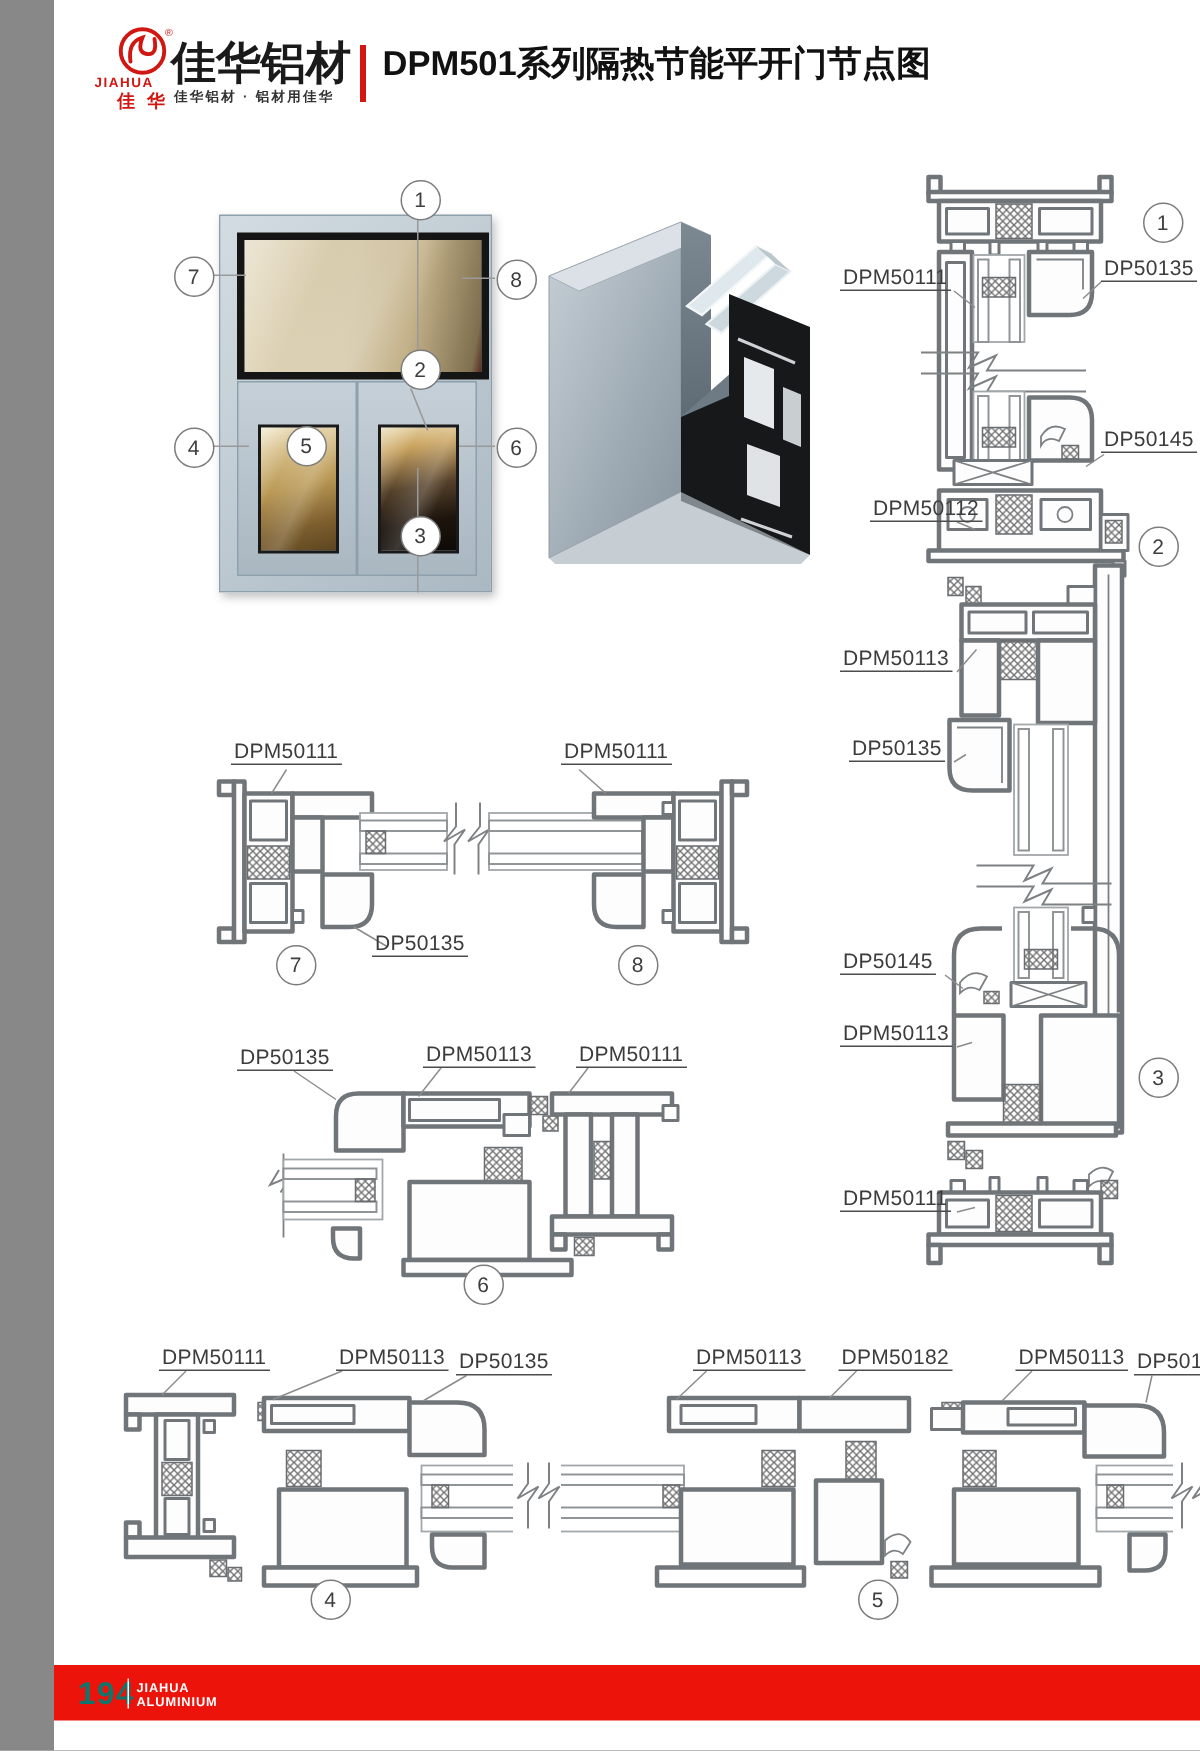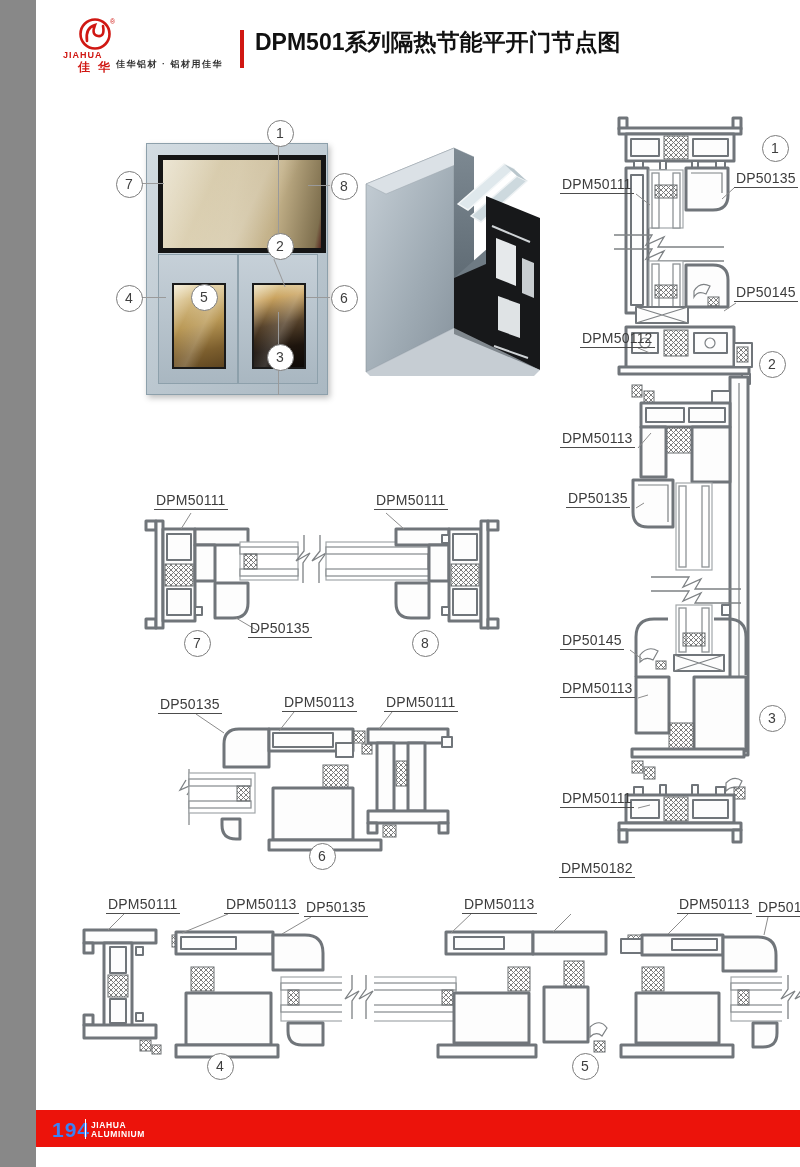--- a/index.html
+++ b/index.html
@@ -35,21 +35,21 @@
      background:linear-gradient(135deg,#d3dce2,#aab8c2);border:1px solid #8da0ab;box-shadow:2px 3px 6px rgba(0,0,0,.25);}
   #transom-glass{position:absolute;left:11px;top:11px;width:158px;height:88px;border:5px solid #151515;
      background:linear-gradient(100deg,#e2d8bd 0%,#d5c8a8 45%,#c3b189 70%,#7e6f4e 96%,#5a2a22 100%);}
   .door{position:absolute;top:110px;width:78px;height:128px;background:linear-gradient(180deg,#c6d0d8,#a9b7c1);border:1px solid #8da0ab;}
   .door-glass{position:absolute;left:13px;top:28px;width:50px;height:82px;border:2px solid #1a1a1a;}
   #door-glass-left{background:linear-gradient(165deg,#f0e6c8 0%,#d8c08a 18%,#b99855 48%,#7d5f2e 78%,#5e4520 100%);}
   #door-glass-right{background:linear-gradient(170deg,#e8d9ae 0%,#caa35f 18%,#55412a 48%,#1d140d 75%,#0e0a07 100%);}
   .glare{position:absolute;inset:0;background:linear-gradient(115deg,rgba(255,255,255,.35) 0%,rgba(255,255,255,0) 30%,rgba(255,255,255,.18) 55%,rgba(255,255,255,0) 70%);}
   
   #footer-bar{position:absolute;left:0;top:1110px;width:800px;height:37px;background:#ec130b;}
-  #footer-page{position:absolute;left:16px;top:1118px;font-size:21px;font-weight:bold;color:#3b82f6;letter-spacing:1px;}
+  #footer-page{position:absolute;left:16px;top:1118px;font-size:21px;font-weight:bold;color:#0f766e;letter-spacing:1px;}
   #footer-sep{position:absolute;left:49px;top:1119px;width:1px;height:20px;background:#fff;}
   #footer-brand{position:absolute;left:55px;top:1121px;font-size:8.5px;font-weight:bold;color:#fff;line-height:9px;letter-spacing:.6px;}
 </style>
 </head>
 <body>
 
 <div id="page">
 
   <svg width="0" height="0" style="position:absolute">
     <defs>
@@ -59,20 +59,21 @@
     </defs>
   </svg>
 
   <svg class="diag" style="left:40px;top:16px" width="40" height="38" viewBox="0 0 40 38">
     <circle cx="19" cy="18" r="14.5" fill="none" stroke="#d01712" stroke-width="2.6"></circle>
     <path d="M11,25 Q9,12 19,9 Q15,19 22,20 Q29,21 27,10" fill="none" stroke="#d01712" stroke-width="2.6" stroke-linecap="round"></path>
     <text x="34" y="8" font-size="7" fill="#d01712">®</text>
   </svg>
   <div class="logo-brand-en">JIAHUA</div>
   <div class="logo-brand-cn">佳华</div>
+  <div class="hdr-company">佳华铝材</div>
   <div class="hdr-slogan">佳华铝材 · 铝材用佳华</div>
   <div class="hdr-divider"></div>
   <div class="hdr-title-cn">DPM501系列隔热节能平开门节点图</div>
 
   <div id="photo-frame">
     <div id="transom-glass">
         <div class="glare"></div>
       </div>
     <div class="door" style="left:11px;">
       <div class="door-glass" id="door-glass-left">
@@ -418,21 +419,21 @@
     <line class="ld" x1="235" y1="22" x2="206" y2="39"></line>
     <line class="ld" x1="395" y1="19" x2="375" y2="38"></line>
     <line class="ld" x1="495" y1="19" x2="477" y2="37"></line>
     <line class="ld" x1="612" y1="19" x2="592" y2="39"></line>
     <line class="ld" x1="692" y1="22" x2="688" y2="40"></line>
   </svg>
   <div class="lbl" style="left:70px;top:896px">DPM50111</div>
   <div class="lbl" style="left:188px;top:896px">DPM50113</div>
   <div class="lbl" style="left:268px;top:899px">DP50135</div>
   <div class="lbl" style="left:426px;top:896px">DPM50113</div>
-  <div class="lbl" style="left:523px;top:860px">DPM50182</div>
+  <div class="lbl" style="left:523px;top:896px">DPM50182</div>
   <div class="lbl" style="left:641px;top:896px">DPM50113</div>
   <div class="lbl" style="left:720px;top:899px">DP50135</div>
   <div class="co" style="left:170.5px;top:1052.5px">4</div>
   <div class="co" style="left:535.5px;top:1052.5px">5</div>
 
   <div id="footer-bar"></div>
   <div id="footer-page">194</div>
   <div id="footer-sep"></div>
   <div id="footer-brand">
     <div>JIAHUA</div>

